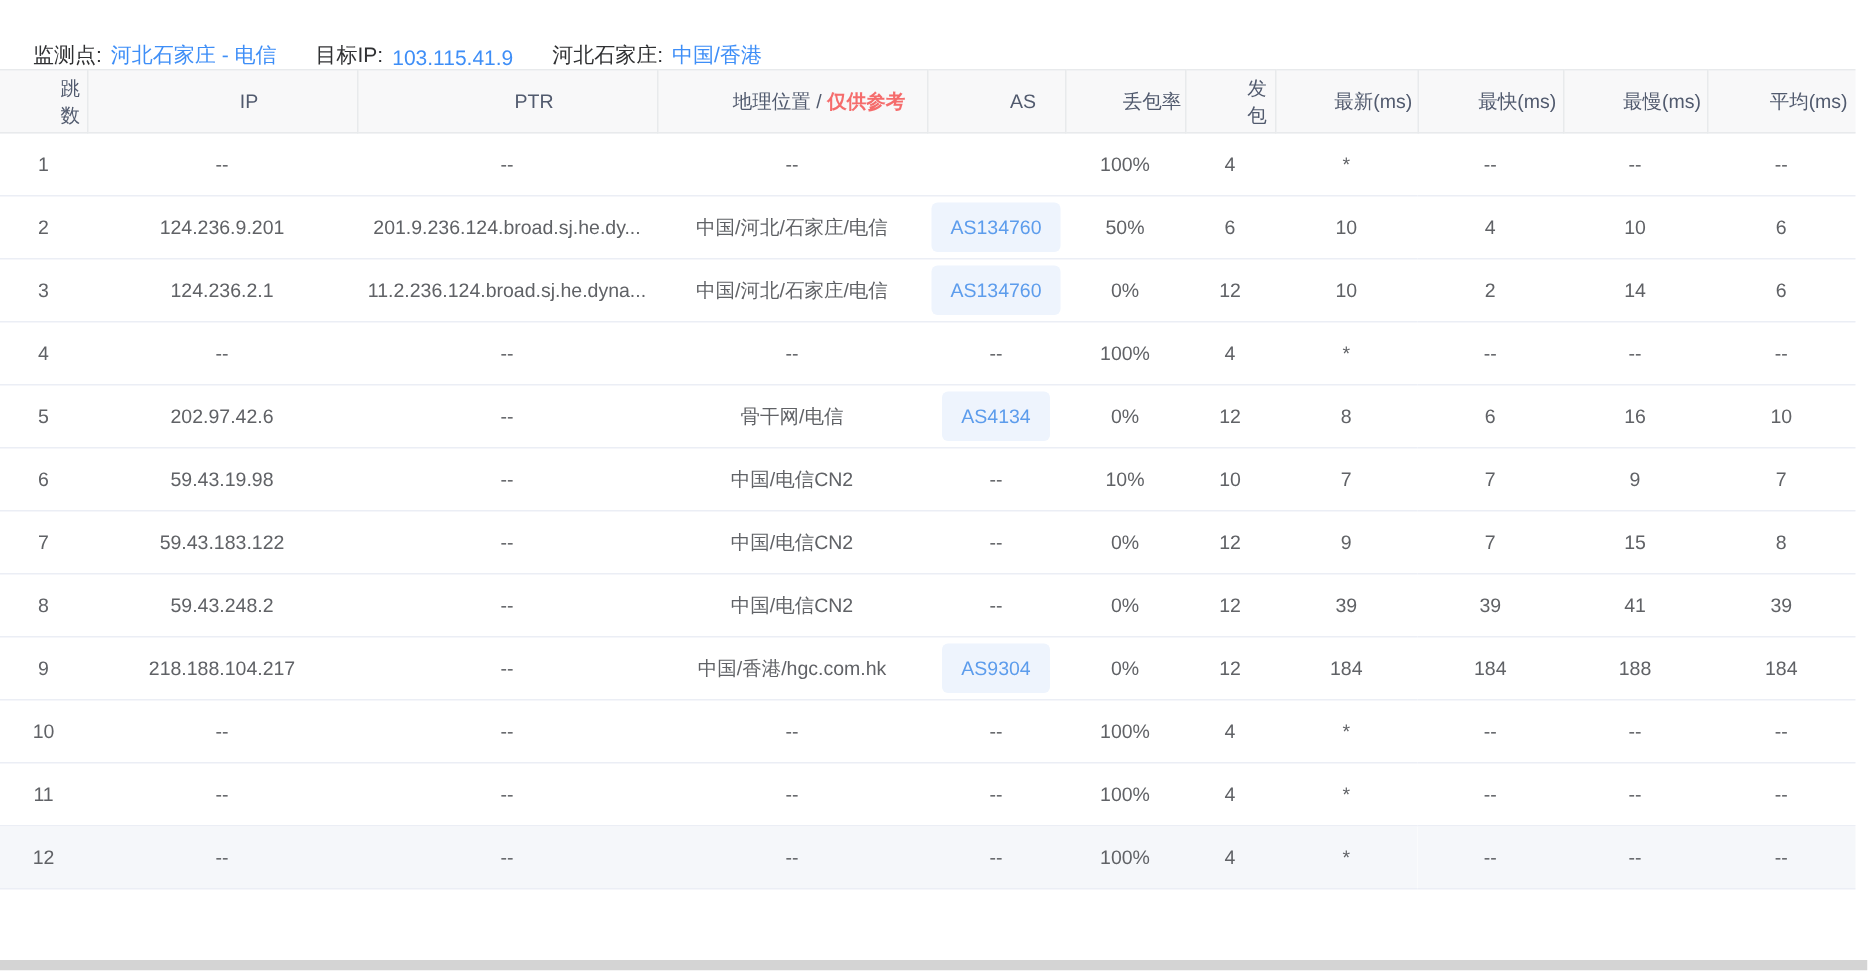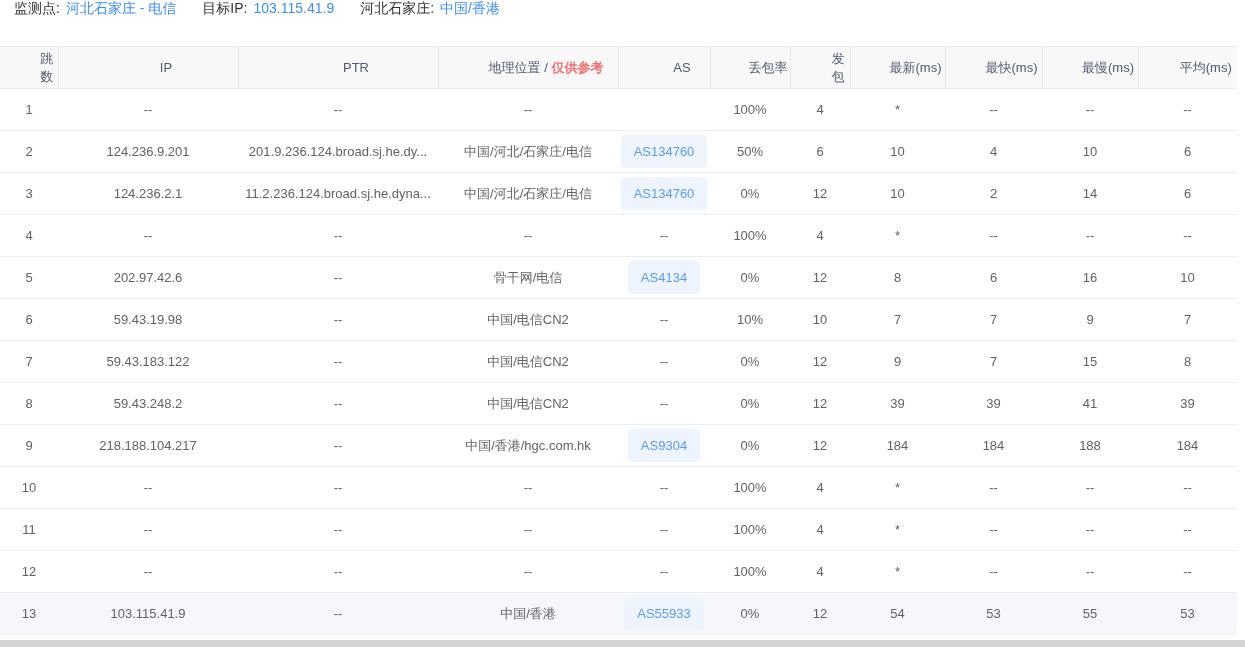--- a/index.html
+++ b/index.html
@@ -9,22 +9,22 @@
     font-family: "Liberation Sans", "DejaVu Sans", sans-serif;
     color: #606266;
     overflow: hidden;
   }
   body { position: relative; }
 
   
   .topbar {
     height: 46px;
     display: flex;
-    align-items: flex-start;
-    padding-left: 14px;
+    align-items: flex-end;
+    padding-left: 22px;
     font-size: 14px;
   }
   .topbar .label { color: #303133; margin-right: 6px; }
   .topbar .value { color: var(--link-blue, #3e8ef7); margin-right: 26px; }
 
   
   table {
     border-collapse: collapse;
     table-layout: fixed;
     width: 1237px;
@@ -269,29 +269,16 @@
         <td>--</td>
         <td>--</td>
         <td>--</td>
         <td>100%</td>
         <td>4</td>
         <td>*</td>
         <td>--</td>
         <td>--</td>
         <td>--</td>
       </tr>
-      <tr>
-        <td>13</td>
-        <td>103.115.41.9</td>
-        <td>--</td>
-        <td>中国/香港</td>
-        <td><span class="as-chip">AS55933</span></td>
-        <td>0%</td>
-        <td>12</td>
-        <td>54</td>
-        <td>53</td>
-        <td>55</td>
-        <td>53</td>
-      </tr>
     </tbody>
 </table>
 
 <div class="hscrollbar"></div>
 
 </body></html>

